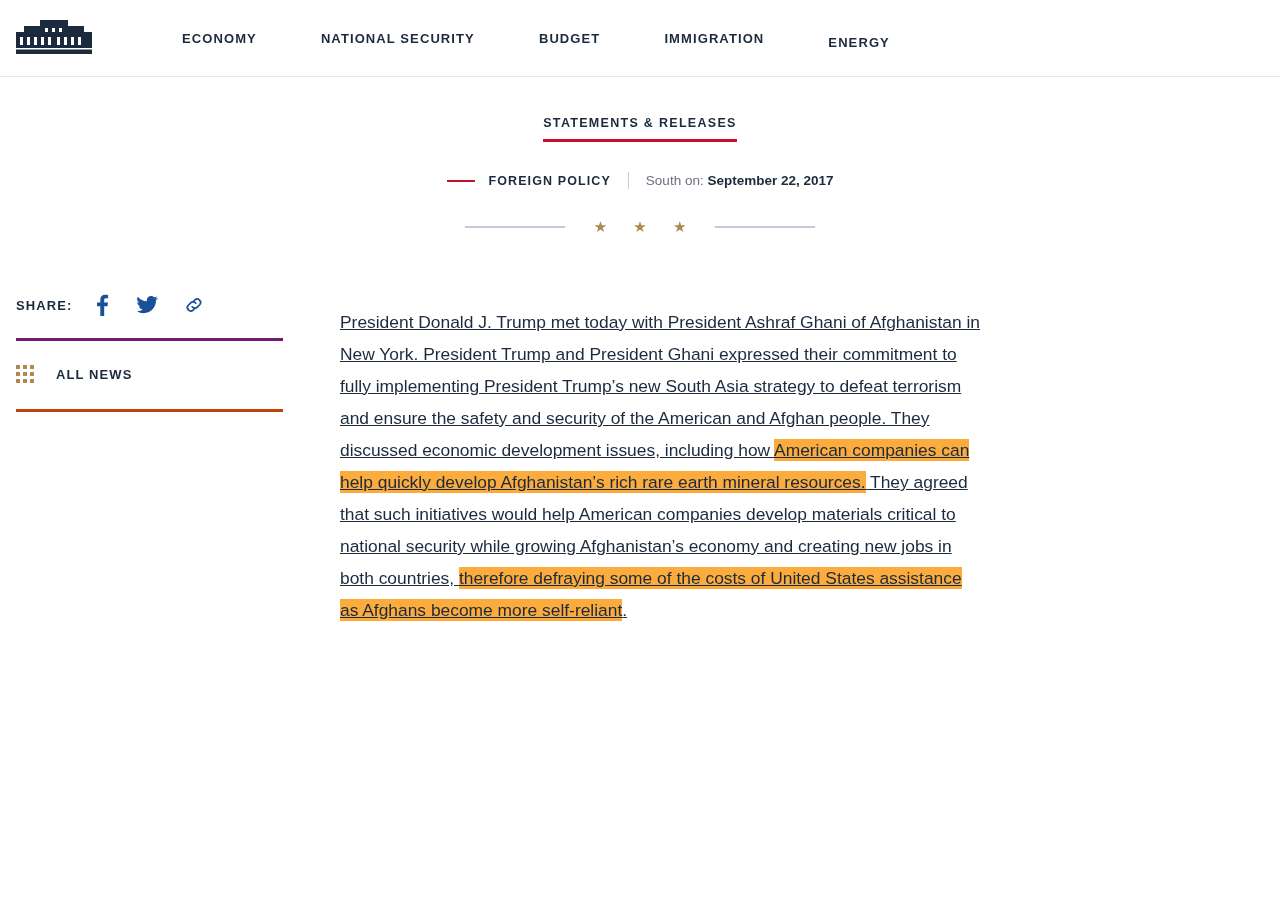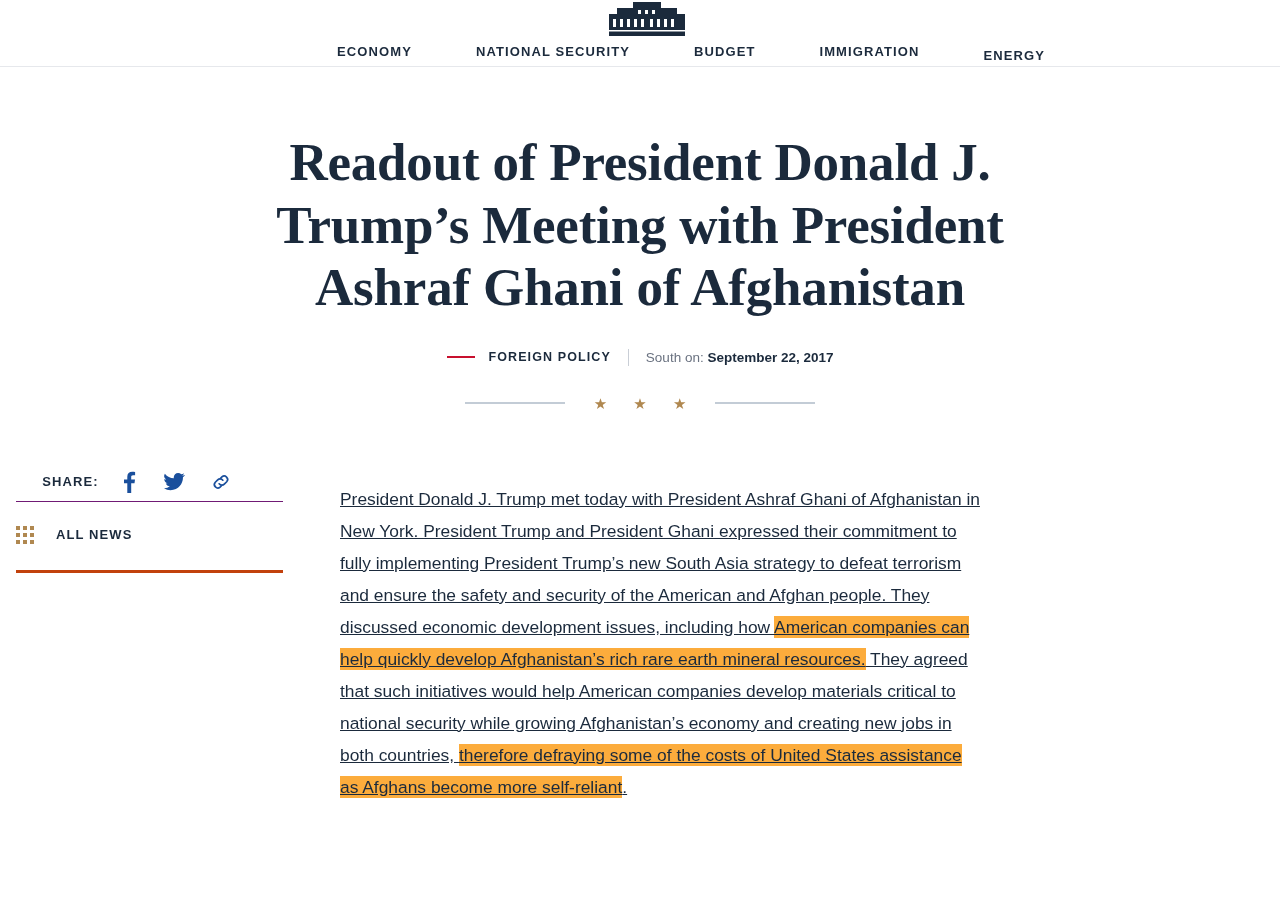--- a/index.html
+++ b/index.html
@@ -10,27 +10,26 @@
     height: 897px;
     overflow: hidden;
   }
   body {
     font-family: "Liberation Sans", sans-serif;
     color: #1b2a3c;
   }
 
   
   .site-header {
-    height: 67px;
+    height: 77px;
     border-bottom: 1px solid #e6e8ec;
     display: flex;
     align-items: center;
     padding: 0 0 0 14px;
     box-sizing: border-box;
-    flex-direction: column;
   }
   .logo {
     width: 80px;
     height: 40px;
     flex: 0 0 auto;
     display: block;
   }
   .main-nav {
     display: flex;
     align-items: center;
@@ -139,23 +138,22 @@
   }
   .sidebar {
     width: 283px;
     flex: 0 0 auto;
     padding-left: 16px;
     box-sizing: border-box;
   }
   .share-row {
     display: flex;
     align-items: center;
-    padding-bottom: 8px;
-    border-bottom: 1px solid #701a75;
-    justify-content: center;
+    padding-bottom: 22px;
+    border-bottom: 3px solid #701a75;
   }
   .share-label {
     font-size: 13px;
     font-weight: 700;
     letter-spacing: 1.1px;
     text-transform: uppercase;
     color: #1b2a3c;
     margin-right: 22px;
   }
   .share-icon {
@@ -239,22 +237,24 @@
   <nav class="main-nav">
     <span class="nav-item">ECONOMY</span>
     <span class="nav-item">NATIONAL SECURITY</span>
     <span class="nav-item">BUDGET</span>
     <span class="nav-item">IMMIGRATION</span>
     <span class="nav-item">ENERGY</span>
   </nav>
 </header>
 
 <div class="article-head">
-
-  <h1 class="article-title">Readout of President Donald J. Trump’s Meeting with President Ashraf Ghani of Afghanistan</h1>
+  <div>
+    <span class="eyebrow">STATEMENTS &amp; RELEASES</span>
+  </div>
+
 
   <div class="meta-row">
     <span class="meta-dash"></span>
     <span class="meta-category">FOREIGN POLICY</span>
     <span class="meta-sep"></span>
     <span class="meta-issued">South on:</span>
     <span>&nbsp;</span>
     <span class="meta-date">September 22, 2017</span>
   </div>
 

